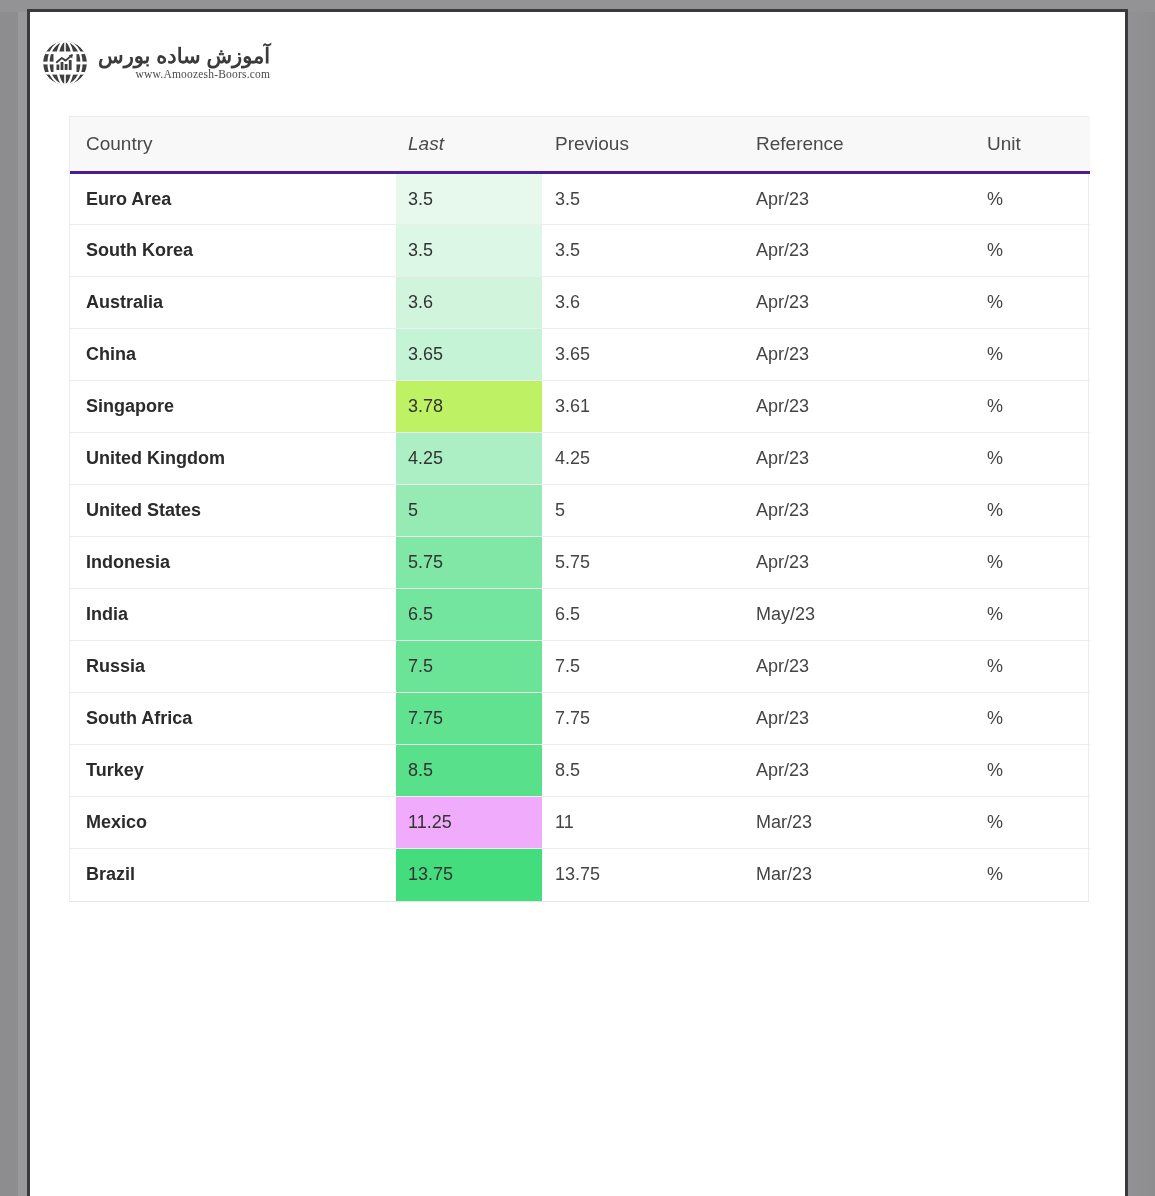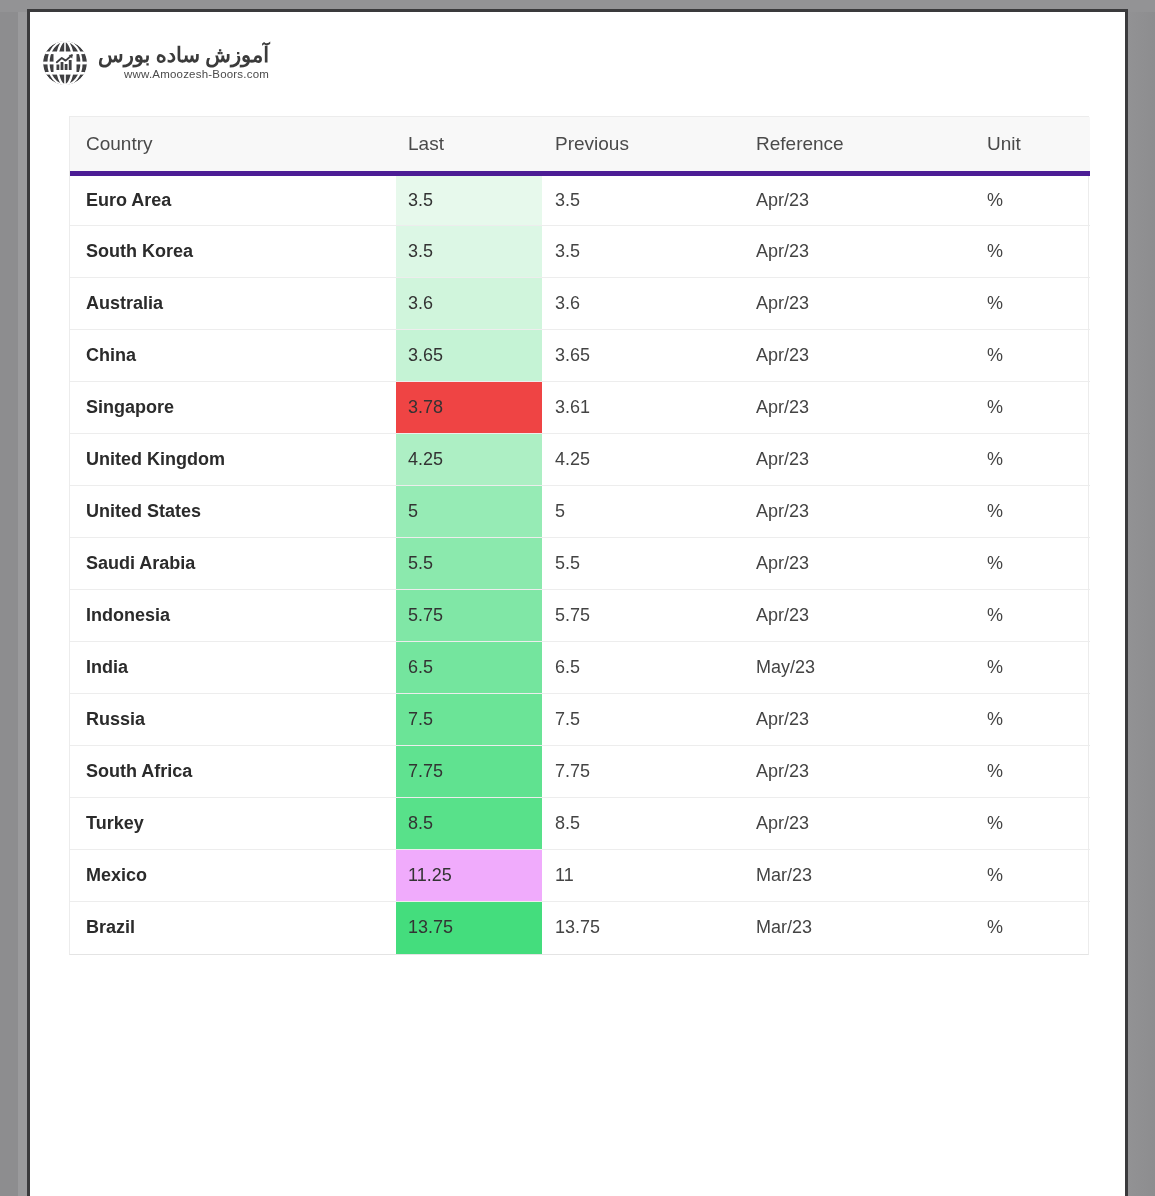--- a/index.html
+++ b/index.html
@@ -80,28 +80,28 @@
     flex-direction: column;
     align-items: flex-end;
     line-height: 1;
   }
   #logo-fa {
     font-size: 21px;
     font-weight: bold;
     color: #3b3b3b;
     letter-spacing: 0px;
     direction: rtl;
-    font-family: Liberation Serif, serif;
+    font-family: Liberation Sans, sans-serif;
   }
   #logo-url {
     font-size: 11.5px;
     color: #4a4a4a;
     margin-top: 3px;
     letter-spacing: 0.2px;
-    font-family: Liberation Sans, sans-serif;
+    font-family: Liberation Serif, serif;
     margin-left: 15px;
   }
 
   
   #table-wrap {
     position: absolute;
     left: 39px;
     top: 104px;
     width: 1020px;
     background: #fff;
@@ -116,42 +116,42 @@
   }
 
   thead th {
     background: #f8f8f8;
     font-weight: normal;
     font-size: 19px;
     color: #4a4a4a;
     text-align: left;
     padding: 16px 0 16px 0;
     height: 53px;
-    border-bottom: 5px solid #4c1d95;
+    border-bottom: 3px solid #4c1d95;
   }
 
   tbody td {
     font-size: 18px;
     color: #333;
     height: 52px;
     padding: 0;
     border-bottom: 1px solid #ededed;
     vertical-align: middle;
   }
   tbody tr:last-child td { border-bottom: none; }
 
   
   .c-country { width: 326px; padding-left: 16px !important; }
   .c-last    { width: 146px; }
   .c-prev    { width: 200px; padding-left: 13px !important; }
   .c-ref     { width: 235px; padding-left: 14px !important; }
   .c-unit    { width: 113px; padding-left: 10px !important; }
 
   thead .c-country { padding-left: 16px; }
-  thead .c-last    { padding-left: 12px; }
+  thead .c-last    { padding-left: 12px; font-style: italic; }
   thead .c-prev    { padding-left: 13px; }
   thead .c-ref     { padding-left: 14px; }
   thead .c-unit    { padding-left: 10px; }
 
   td.c-country {
     font-weight: bold;
     color: #2b2b2b;
     font-size: 18px;
   }
   td.c-last {
@@ -247,43 +247,36 @@
           </tr>
           <tr>
             <td class="c-country">China</td>
             <td class="c-last" style="background: rgb(197, 243, 213);">3.65</td>
             <td class="c-prev">3.65</td>
             <td class="c-ref">Apr/23</td>
             <td class="c-unit">%</td>
           </tr>
           <tr>
             <td class="c-country">Singapore</td>
-            <td class="c-last" style="background: #ef4444;">3.78</td>
+            <td class="c-last" style="background: #bef264;">3.78</td>
             <td class="c-prev">3.61</td>
             <td class="c-ref">Apr/23</td>
             <td class="c-unit">%</td>
           </tr>
           <tr>
             <td class="c-country">United Kingdom</td>
             <td class="c-last" style="background: rgb(173, 239, 196);">4.25</td>
             <td class="c-prev">4.25</td>
             <td class="c-ref">Apr/23</td>
             <td class="c-unit">%</td>
           </tr>
           <tr>
             <td class="c-country">United States</td>
             <td class="c-last" style="background: rgb(150, 235, 181);">5</td>
             <td class="c-prev">5</td>
-            <td class="c-ref">Apr/23</td>
-            <td class="c-unit">%</td>
-          </tr>
-          <tr>
-            <td class="c-country">Saudi Arabia</td>
-            <td class="c-last" style="background: rgb(139, 233, 173);">5.5</td>
-            <td class="c-prev">5.5</td>
             <td class="c-ref">Apr/23</td>
             <td class="c-unit">%</td>
           </tr>
           <tr>
             <td class="c-country">Indonesia</td>
             <td class="c-last" style="background: rgb(128, 231, 166);">5.75</td>
             <td class="c-prev">5.75</td>
             <td class="c-ref">Apr/23</td>
             <td class="c-unit">%</td>
           </tr>

